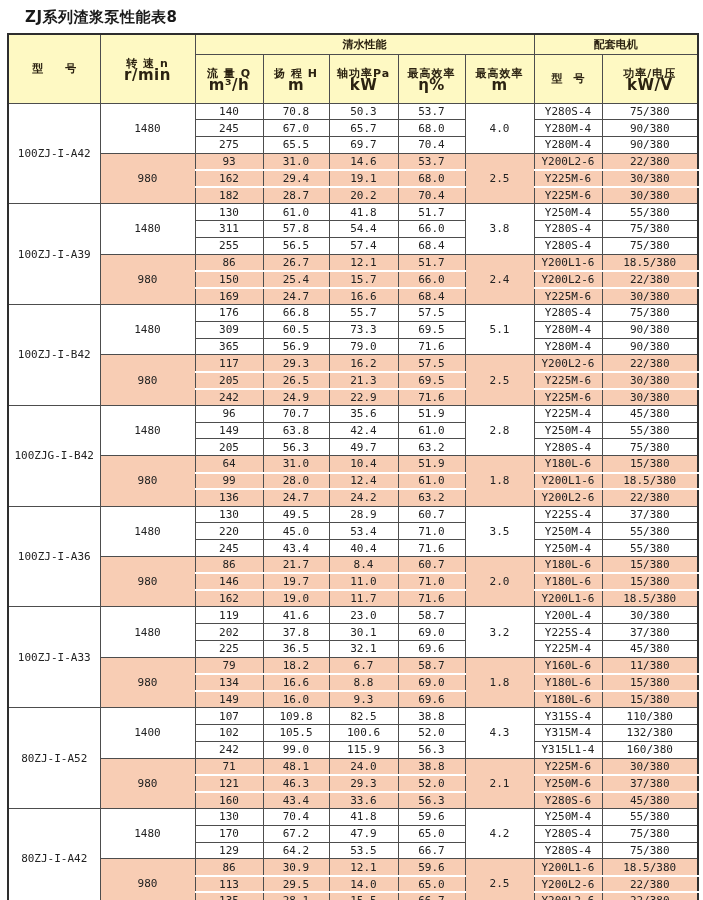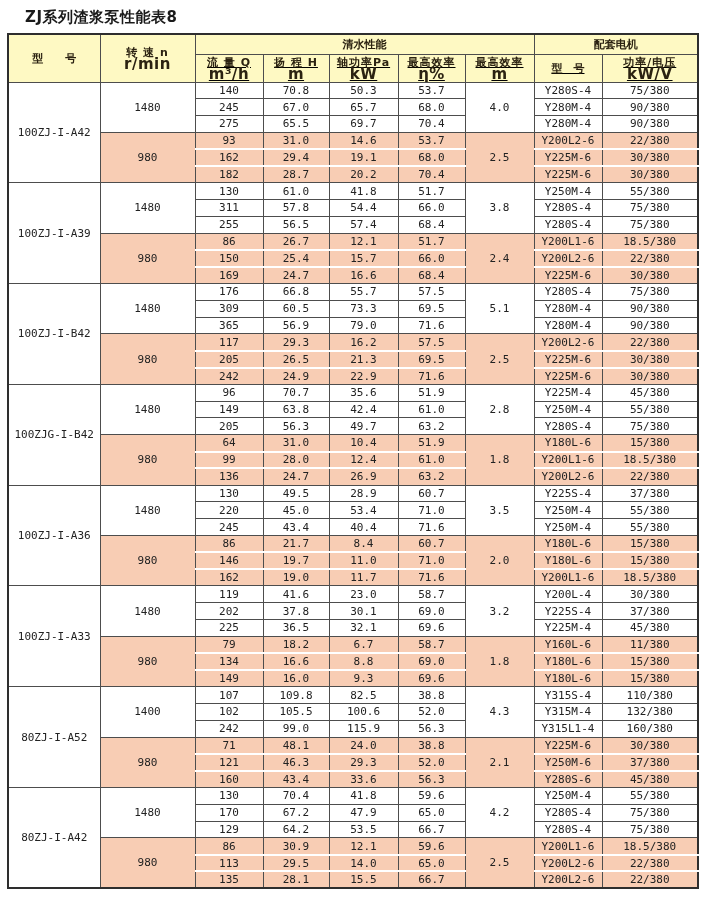--- a/index.html
+++ b/index.html
@@ -4,21 +4,21 @@
 <style>
   html,body{margin:0;padding:0;background:#fff;}
   body{width:703px;height:900px;overflow:hidden;padding:8px 0 0 7px;box-sizing:border-box;
        font-family:"DejaVu Sans",sans-serif;}
   .title{font-size:15px;font-weight:bold;color:#1a1a1a;margin:0 0 6px 18px;letter-spacing:0.5px;}
   table{border-collapse:collapse;table-layout:fixed;width:690px;border:2px solid #2e2e2e;}
   th,td{border:1px solid #4d4d4d;text-align:center;vertical-align:middle;padding:0;
         overflow:hidden;white-space:nowrap;}
   thead th{background:#fef9c3;color:#2b2211;font-weight:bold;font-size:11px;}
   thead tr.h1{height:20px;}
-  thead tr.h2{height:28px;text-decoration:underline;}
+  thead tr.h2{height:49px;}
   .hl1{display:block;font-size:11px;line-height:13px;letter-spacing:1px;}
   .hl2{display:block;font-size:15px;line-height:11px;letter-spacing:0.5px;}
   tbody tr{height:16.8px;}
   tbody td{font-family:"DejaVu Sans Mono",monospace;font-size:11px;color:#222;line-height:1;}
   tr.w td{background:#ffffff;}
   tr.p td,tr.ps td{background:#F8CDB4;}
   tr.ps td{border-top:2px solid #ffffff;}
   td.m{background:#ffffff !important;text-align:center;}
 </style>
 </head>
@@ -281,21 +281,21 @@
   <td>99</td>
   <td>28.0</td>
   <td>12.4</td>
   <td>61.0</td>
   <td>Y200L1-6</td>
   <td>18.5/380</td>
 </tr>
 <tr class="ps">
   <td>136</td>
   <td>24.7</td>
-  <td>26.9</td>
+  <td>24.2</td>
   <td>63.2</td>
   <td>Y200L2-6</td>
   <td>22/380</td>
 </tr>
 
 <tr class="w">
   <td class="m" rowspan="6">100ZJ-I-A36</td>
   <td class="s" rowspan="3">1480</td>
   <td>130</td>
   <td>49.5</td>

